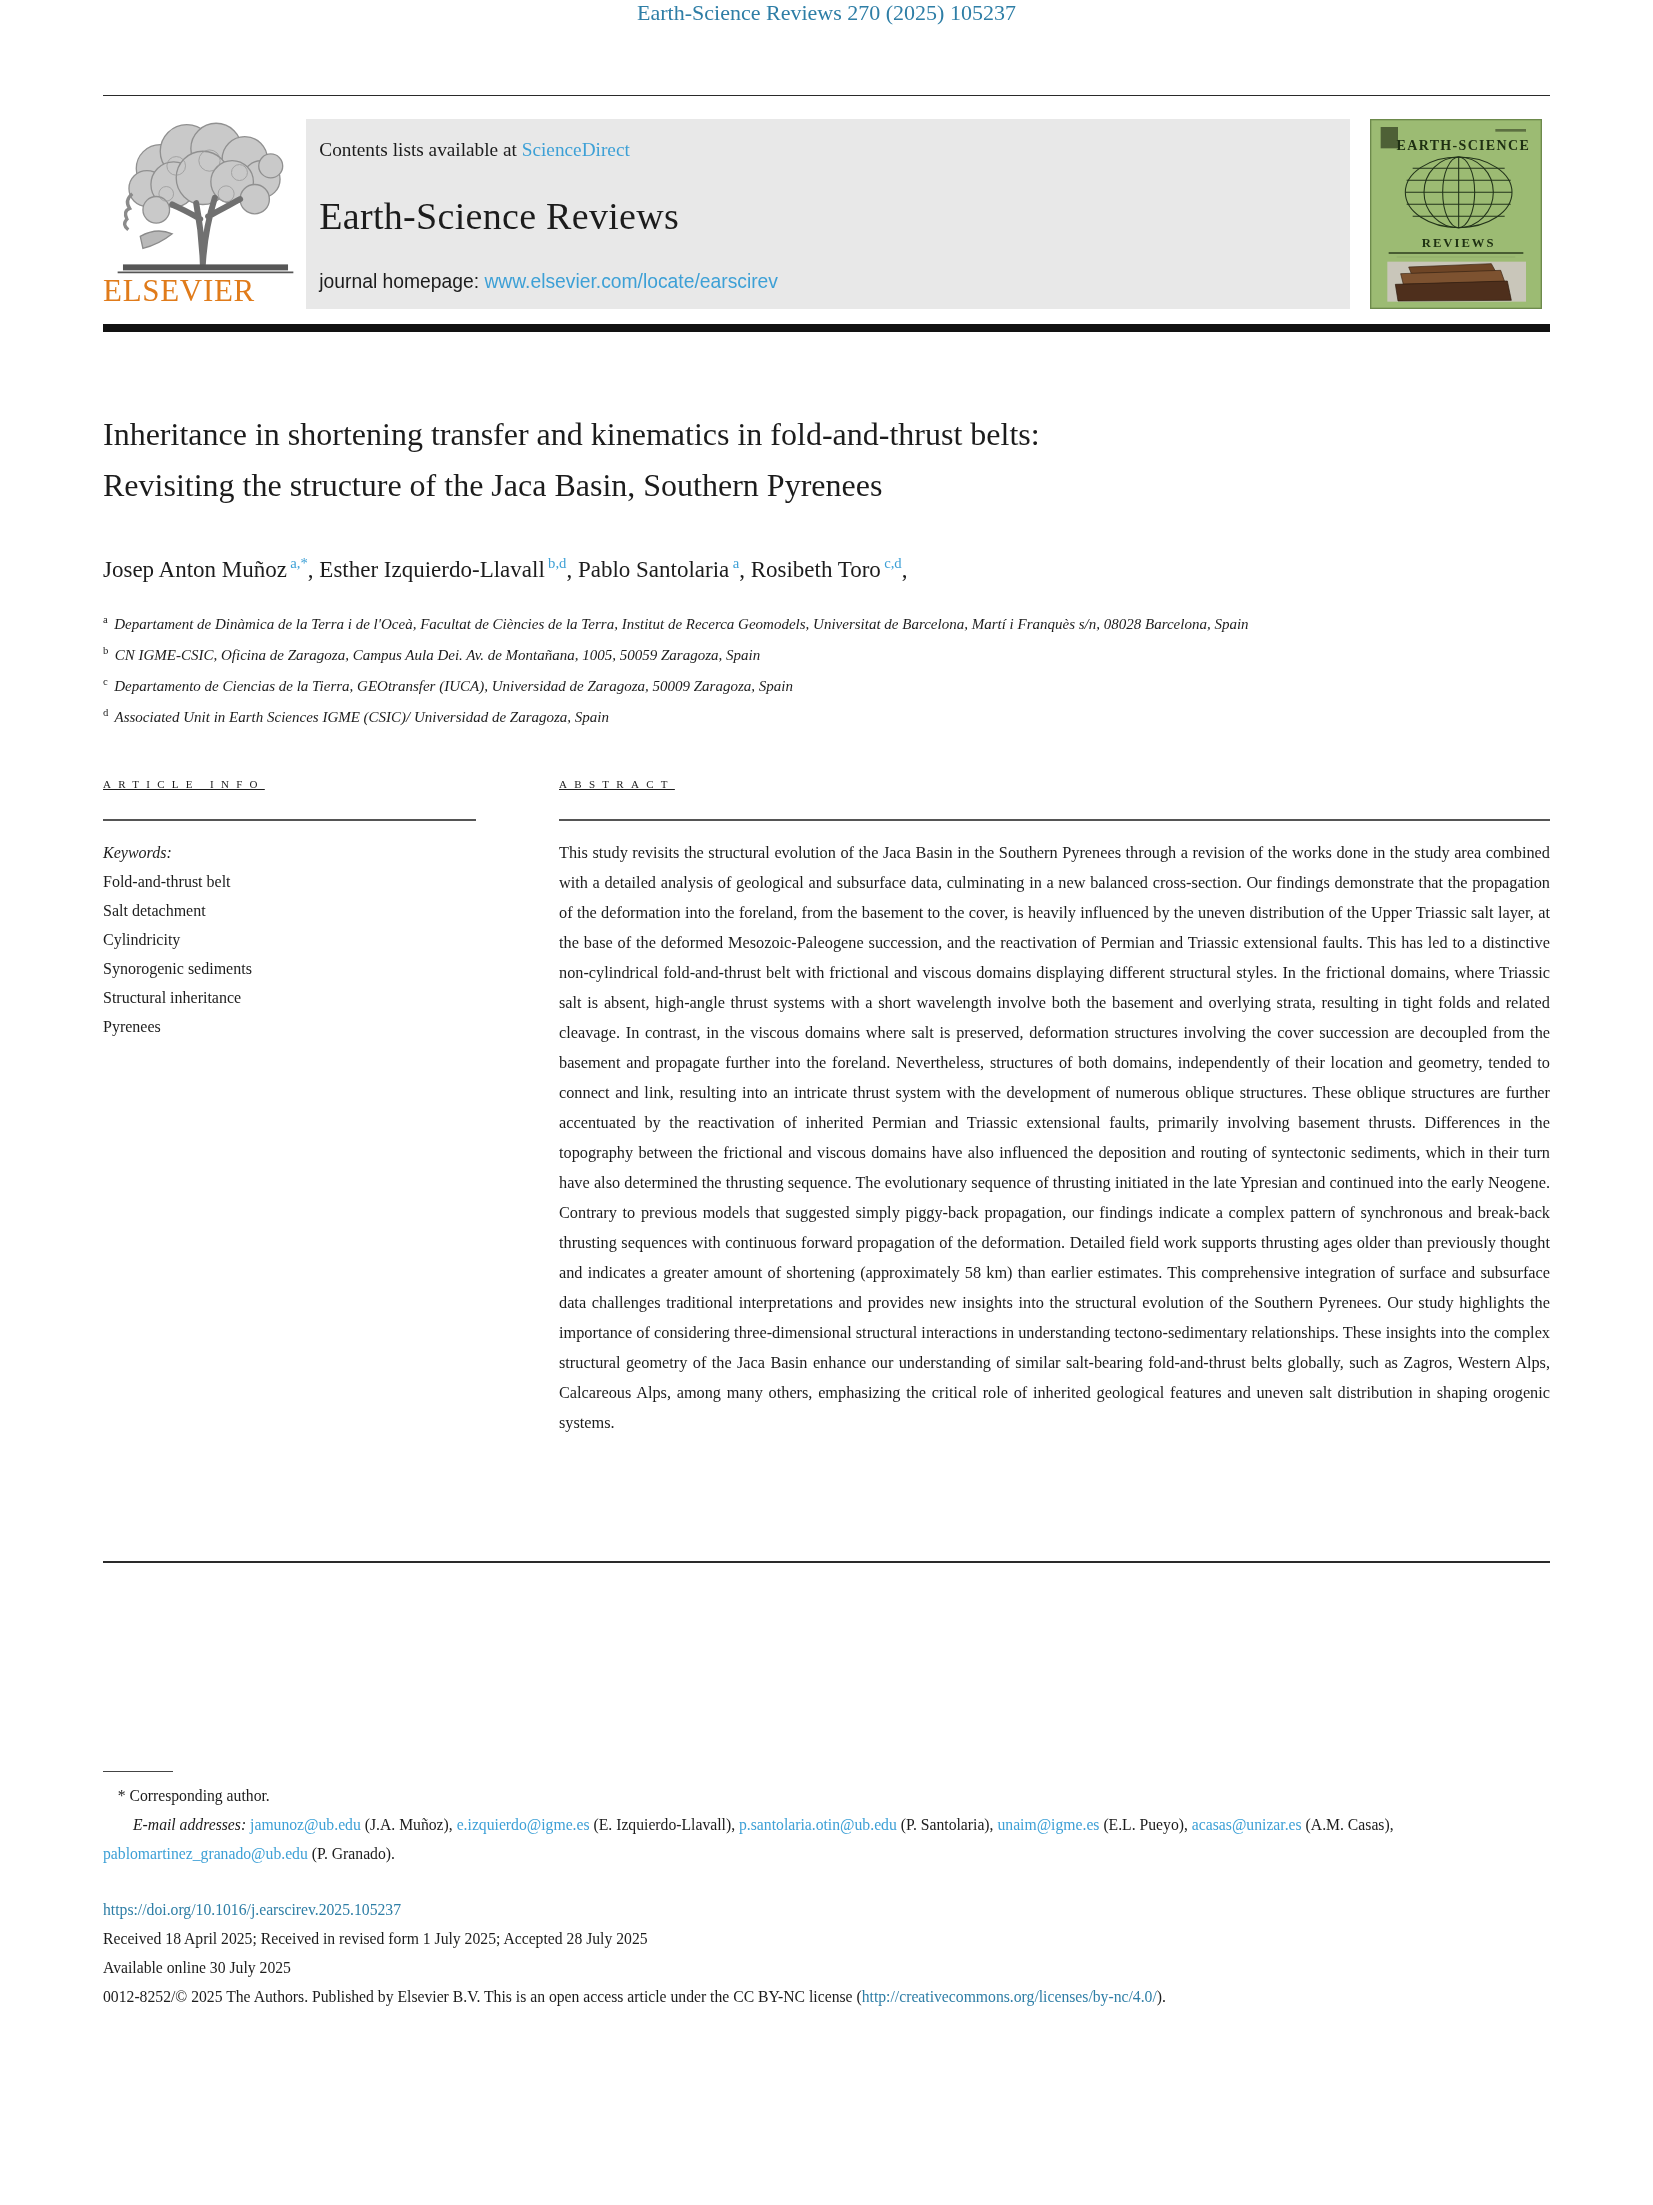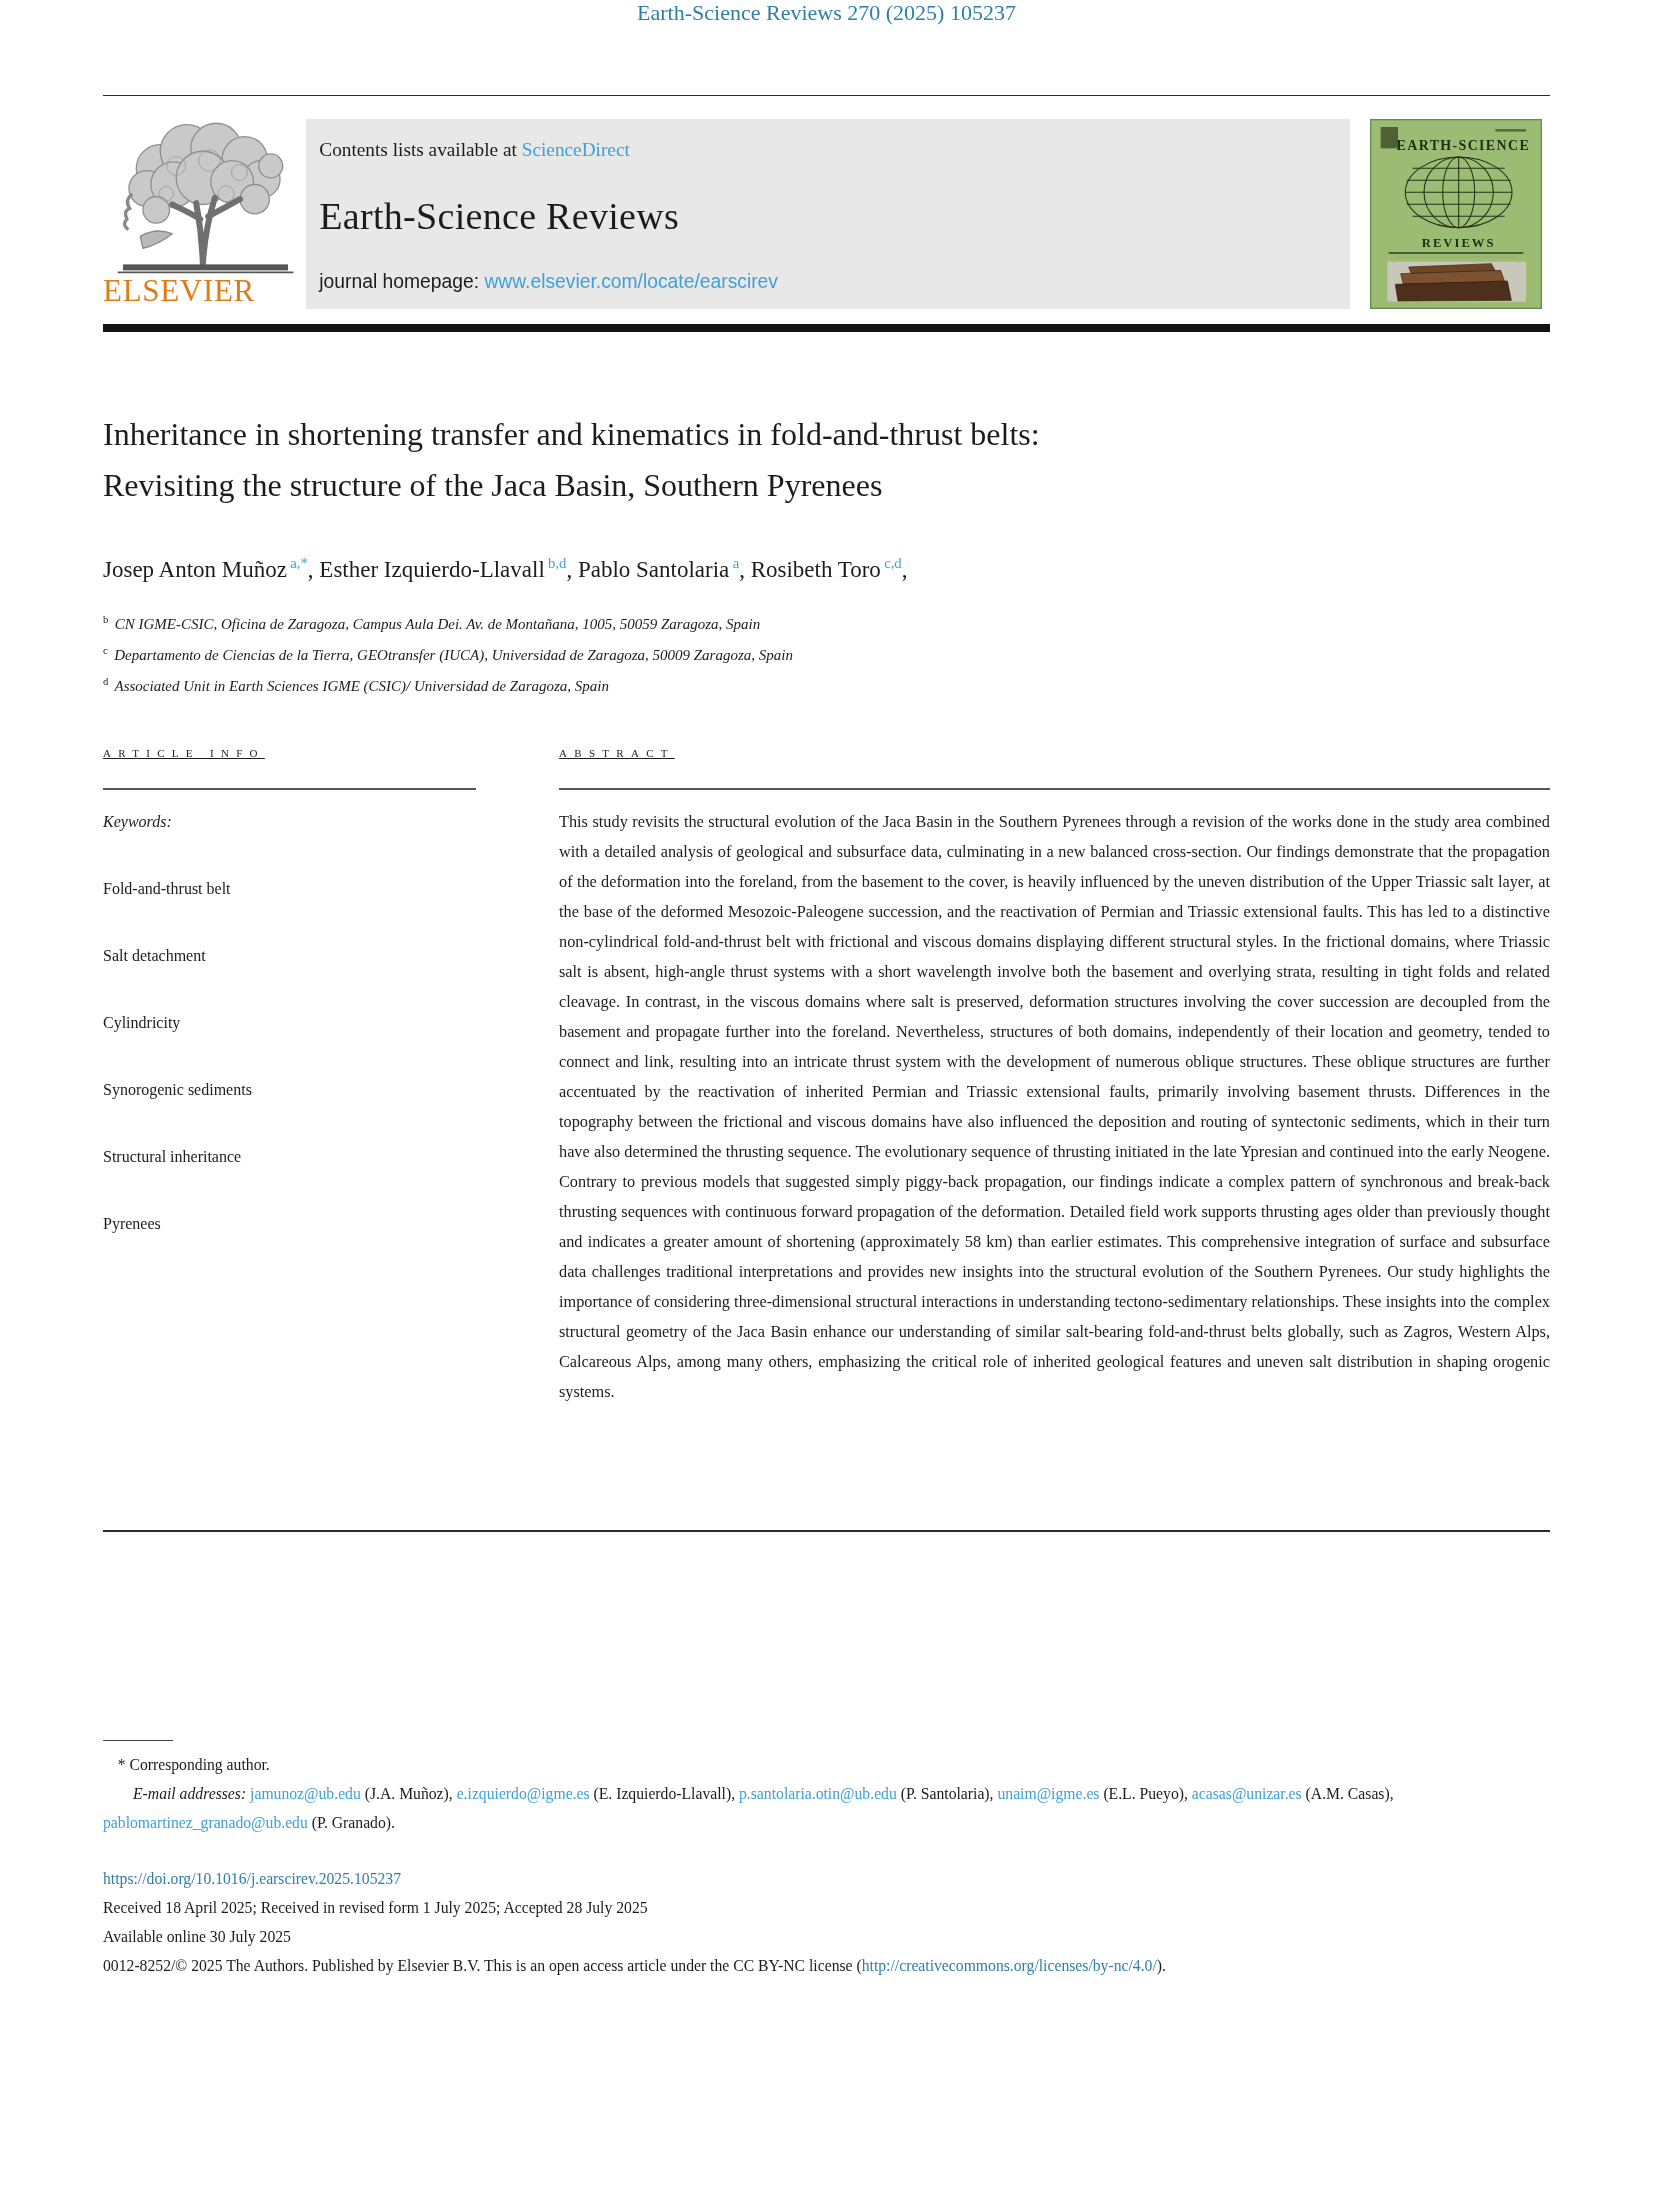--- a/index.html
+++ b/index.html
@@ -53,21 +53,21 @@
   .affil{margin:0;font-size:15px;line-height:26px;font-style:italic;}
   .affil sup{font-style:normal;font-size:10.7px;margin-right:2.7px;}
 
   
   .two-col{display:flex;margin-top:48px;min-height:760px;align-items:flex-start;}
   .col-left{flex:0 0 373px;margin-right:83px;}
   .col-right{flex:1 1 auto;}
   .sec-head{font-size:11px;font-weight:400;letter-spacing:7.3px;margin:0 0 29px 0;text-decoration:underline;}
   .sec-rule{border:none;border-top:2px solid #555;margin:0 0 17.3px 0;}
   .kw-label{font-style:italic;font-size:16px;line-height:29px;margin:0;}
-  .keywords div{font-size:16px;line-height:29px;margin-top:38px;}
+  .keywords div{font-size:16px;line-height:29px;}
   .abstract-text{
     margin:0;font-size:16.3px;line-height:30px;text-align:justify;
   }
 
   .rule-bottom{border:none;border-top:2px solid #2a2a2a;margin:23px 0 0 0;}
 
   
   .footnotes{margin-top:208px;font-size:15.7px;line-height:29px;}
   .fn-rule{border:none;border-top:1.3px solid #444;width:70px;margin:0 0 9.3px 0;}
   .fn-corresponding{margin:0;text-indent:14.7px;}
@@ -160,20 +160,21 @@
   <h1 class="article-title">
     <div>Inheritance in shortening transfer and kinematics in fold-and-thrust belts:</div>
     <div>Revisiting the structure of the Jaca Basin, Southern Pyrenees</div>
   </h1>
 
   <div class="authors" id="authors">
       <div><span>Josep Anton Muñoz</span><sup>a,*</sup><span>, </span><span>Esther Izquierdo-Llavall</span><sup>b,d</sup><span>, </span><span>Pablo Santolaria</span><sup>a</sup><span>, </span><span>Rosibeth Toro</span><sup>c,d</sup><span>,</span></div>
     </div>
 
   <div class="affiliations" id="affiliations">
+      <p class="affil"><sup>a</sup><span> Departament de Dinàmica de la Terra i de l'Oceà, Facultat de Ciències de la Terra, Institut de Recerca Geomodels, Universitat de Barcelona, Martí i Franquès s/n, 08028 Barcelona, Spain</span></p>
       <p class="affil"><sup>b</sup><span> CN IGME-CSIC, Oficina de Zaragoza, Campus Aula Dei. Av. de Montañana, 1005, 50059 Zaragoza, Spain</span></p>
       <p class="affil"><sup>c</sup><span> Departamento de Ciencias de la Tierra, GEOtransfer (IUCA), Universidad de Zaragoza, 50009 Zaragoza, Spain</span></p>
       <p class="affil"><sup>d</sup><span> Associated Unit in Earth Sciences IGME (CSIC)/ Universidad de Zaragoza, Spain</span></p>
     </div>
 
   <div class="two-col">
     <div class="col-left">
       <h2 class="sec-head">ARTICLE INFO</h2>
       <hr class="sec-rule">
       <p class="kw-label">Keywords:</p>

